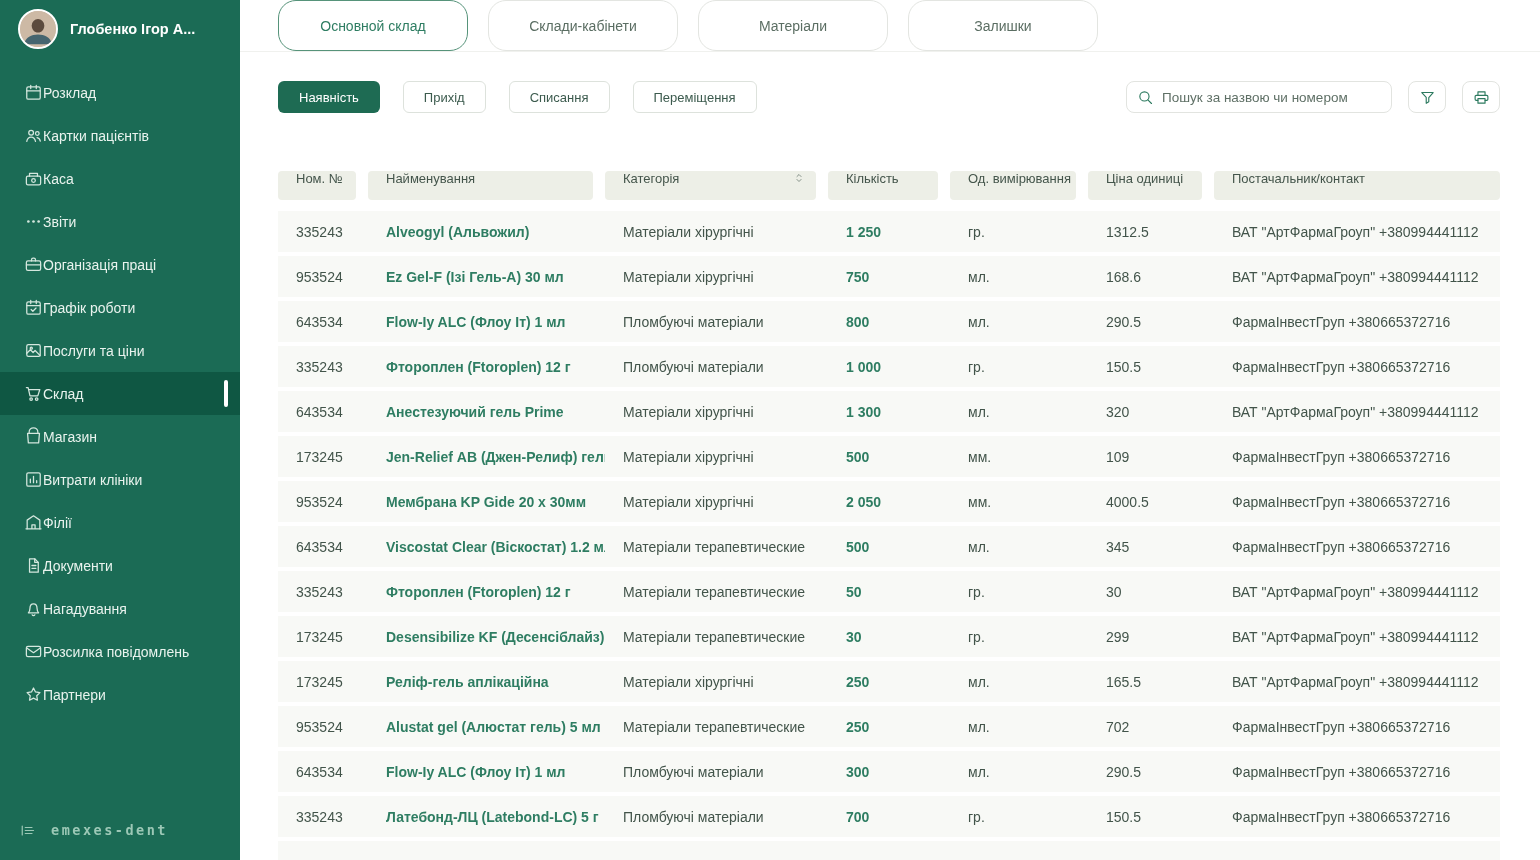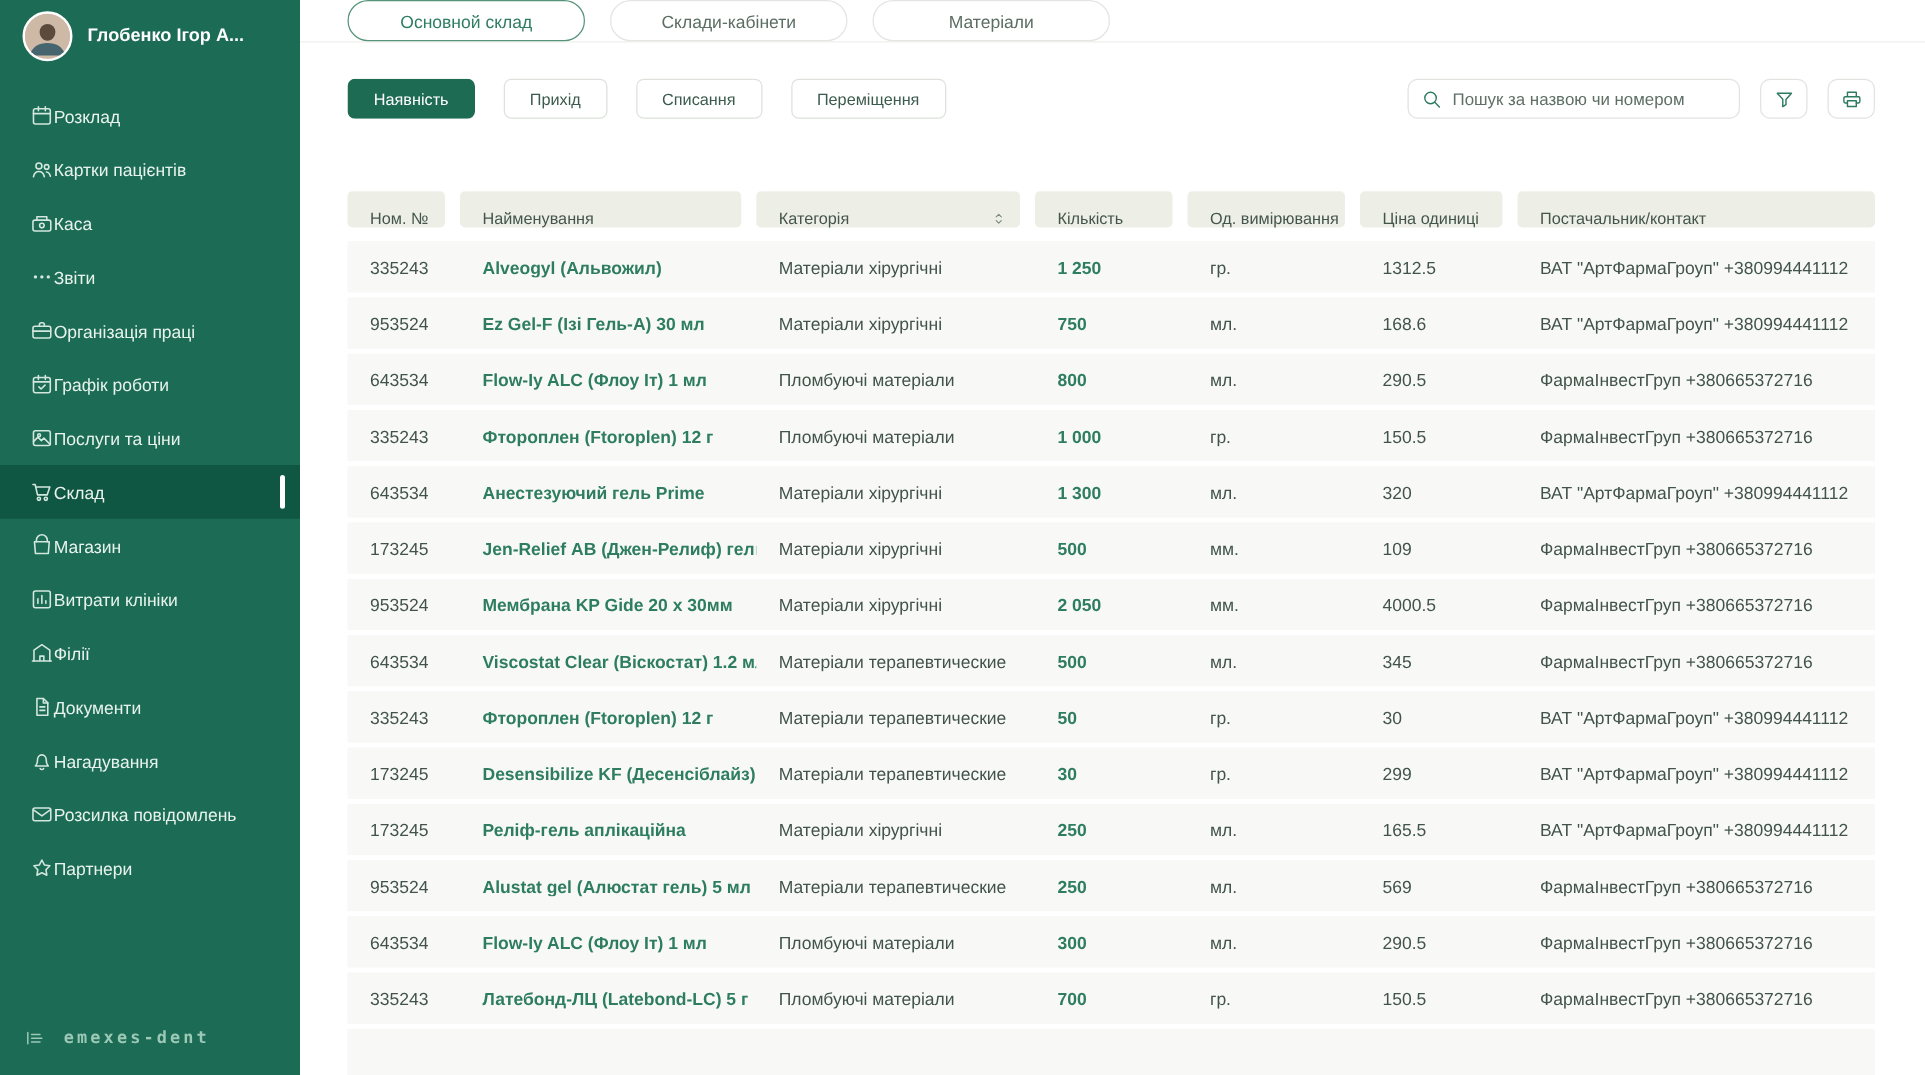--- a/index.html
+++ b/index.html
@@ -28,21 +28,21 @@
     letter-spacing:2.5px;color:#9cc8b6}
 
   
   .ic{fill:none;stroke:currentColor;stroke-width:1.6;stroke-linecap:round;stroke-linejoin:round}
 
   
   .main{flex:1;display:flex;flex-direction:column;padding:0 40px 0 38px;min-width:0}
   .topbar{height:60px;display:flex;align-items:center;margin:0 -40px 0 -38px;
     padding:0 40px 0 38px;border-bottom:1px solid #f0f1ee}
   .tabs{display:flex;gap:20px}
-  .tab{width:190px;height:33px;border-radius:18px;border:1px solid #e3e5e1;background:#fff;
+  .tab{width:190px;height:51px;border-radius:18px;border:1px solid #e3e5e1;background:#fff;
     color:#5b6e63;font-size:14px;font-family:inherit;cursor:pointer}
   .tab.active{border:1.5px solid #56937a;color:var(--accent,#2E7D62)}
 
   .toolbar{margin-top:29px;display:flex;align-items:center;justify-content:space-between}
   .filters{display:flex;gap:23px}
   .fbtn{height:32px;padding:0 20px;border-radius:6px;border:1px solid #dde2dc;background:#fff;
     color:#3c5b4e;font-size:13px;font-family:inherit;cursor:pointer}
   .fbtn.active{background:var(--btn-active,#1E6B53);border-color:transparent;color:#fff}
   .toolbar-right{display:flex;gap:16px;}
   .search{width:266px;height:32px;border:1px solid #e2e4e0;border-radius:8px;display:flex;
@@ -51,21 +51,21 @@
   .search input{border:none;outline:none;flex:1;min-width:0;font-size:13.5px;font-family:inherit;
     color:#33463d;background:transparent}
   .search input::placeholder{color:#5f7066}
   .icon-btn{width:38px;height:32px;border:1px solid #e2e4e0;border-radius:8px;background:#fff;
     display:flex;align-items:center;justify-content:center;cursor:pointer;color:#2c7a5f}
   .icon-btn .ic{width:17px;height:17px}
 
   
   .table{margin-top:58px}
   .thead,.row{display:grid;grid-template-columns:90px 237px 223px 122px 138px 126px 1fr}
-  .th{height:29px;background:var(--pill,#EDEFE7);border-radius:4px;display:flex;align-items:flex-end;
+  .th{height:29px;background:var(--pill,#EDEFE7);border-radius:4px;display:flex;align-items:flex-start;
     padding:0 10px 0 18px;font-size:13px;color:#44554b;margin-right:12px;white-space:nowrap}
   .th:last-child{margin-right:0}
   .th .sort{width:14px;height:14px;color:#7d8a81;margin-left:auto;flex-shrink:0}
   .tbody{margin-top:11px;display:flex;flex-direction:column;gap:4px}
   .row{background:var(--row,#F8F9F6);height:41px;align-items:center;cursor:pointer}
   .cell{padding-left:18px;font-size:14px;color:#42544a;white-space:nowrap;overflow:hidden}
   .cell.c-name,.cell.c-qty{color:var(--accent,#2E7D62);font-weight:bold}
 </style>
 </head>
 <body>
@@ -204,20 +204,21 @@
       <span class="logo-text">emexes-dent</span>
     </div>
   </aside>
 
   <main class="main">
     <header class="topbar">
       <div class="tabs" id="tabs">
   <button class="tab active">Основной склад</button>
   <button class="tab">Склади-кабінети</button>
   <button class="tab">Матеріали</button>
+  <button class="tab">Залишки</button>
         </div>
     </header>
 
     <div class="toolbar">
       <div class="filters" id="filters">
   <button class="fbtn active">Наявність</button>
   <button class="fbtn">Прихід</button>
   <button class="fbtn">Списання</button>
   <button class="fbtn">Переміщення</button>
         </div>
@@ -377,21 +378,21 @@
             <div class="cell c-unit">мл.</div>
             <div class="cell c-price">165.5</div>
             <div class="cell c-supplier">ВАТ "АртФармаГроуп" +380994441112</div>
   </div>
   <div class="row">
     <div class="cell c-num">953524</div>
             <div class="cell c-name">Alustat gel (Алюстат гель) 5 мл</div>
             <div class="cell c-category">Матеріали терапевтические</div>
             <div class="cell c-qty">250</div>
             <div class="cell c-unit">мл.</div>
-            <div class="cell c-price">569</div>
+            <div class="cell c-price">702</div>
             <div class="cell c-supplier">ФармаІнвестГруп +380665372716</div>
   </div>
   <div class="row">
     <div class="cell c-num">643534</div>
             <div class="cell c-name">Flow-Iy ALC (Флоу Іт) 1 мл</div>
             <div class="cell c-category">Пломбуючі матеріали</div>
             <div class="cell c-qty">300</div>
             <div class="cell c-unit">мл.</div>
             <div class="cell c-price">290.5</div>
             <div class="cell c-supplier">ФармаІнвестГруп +380665372716</div>

